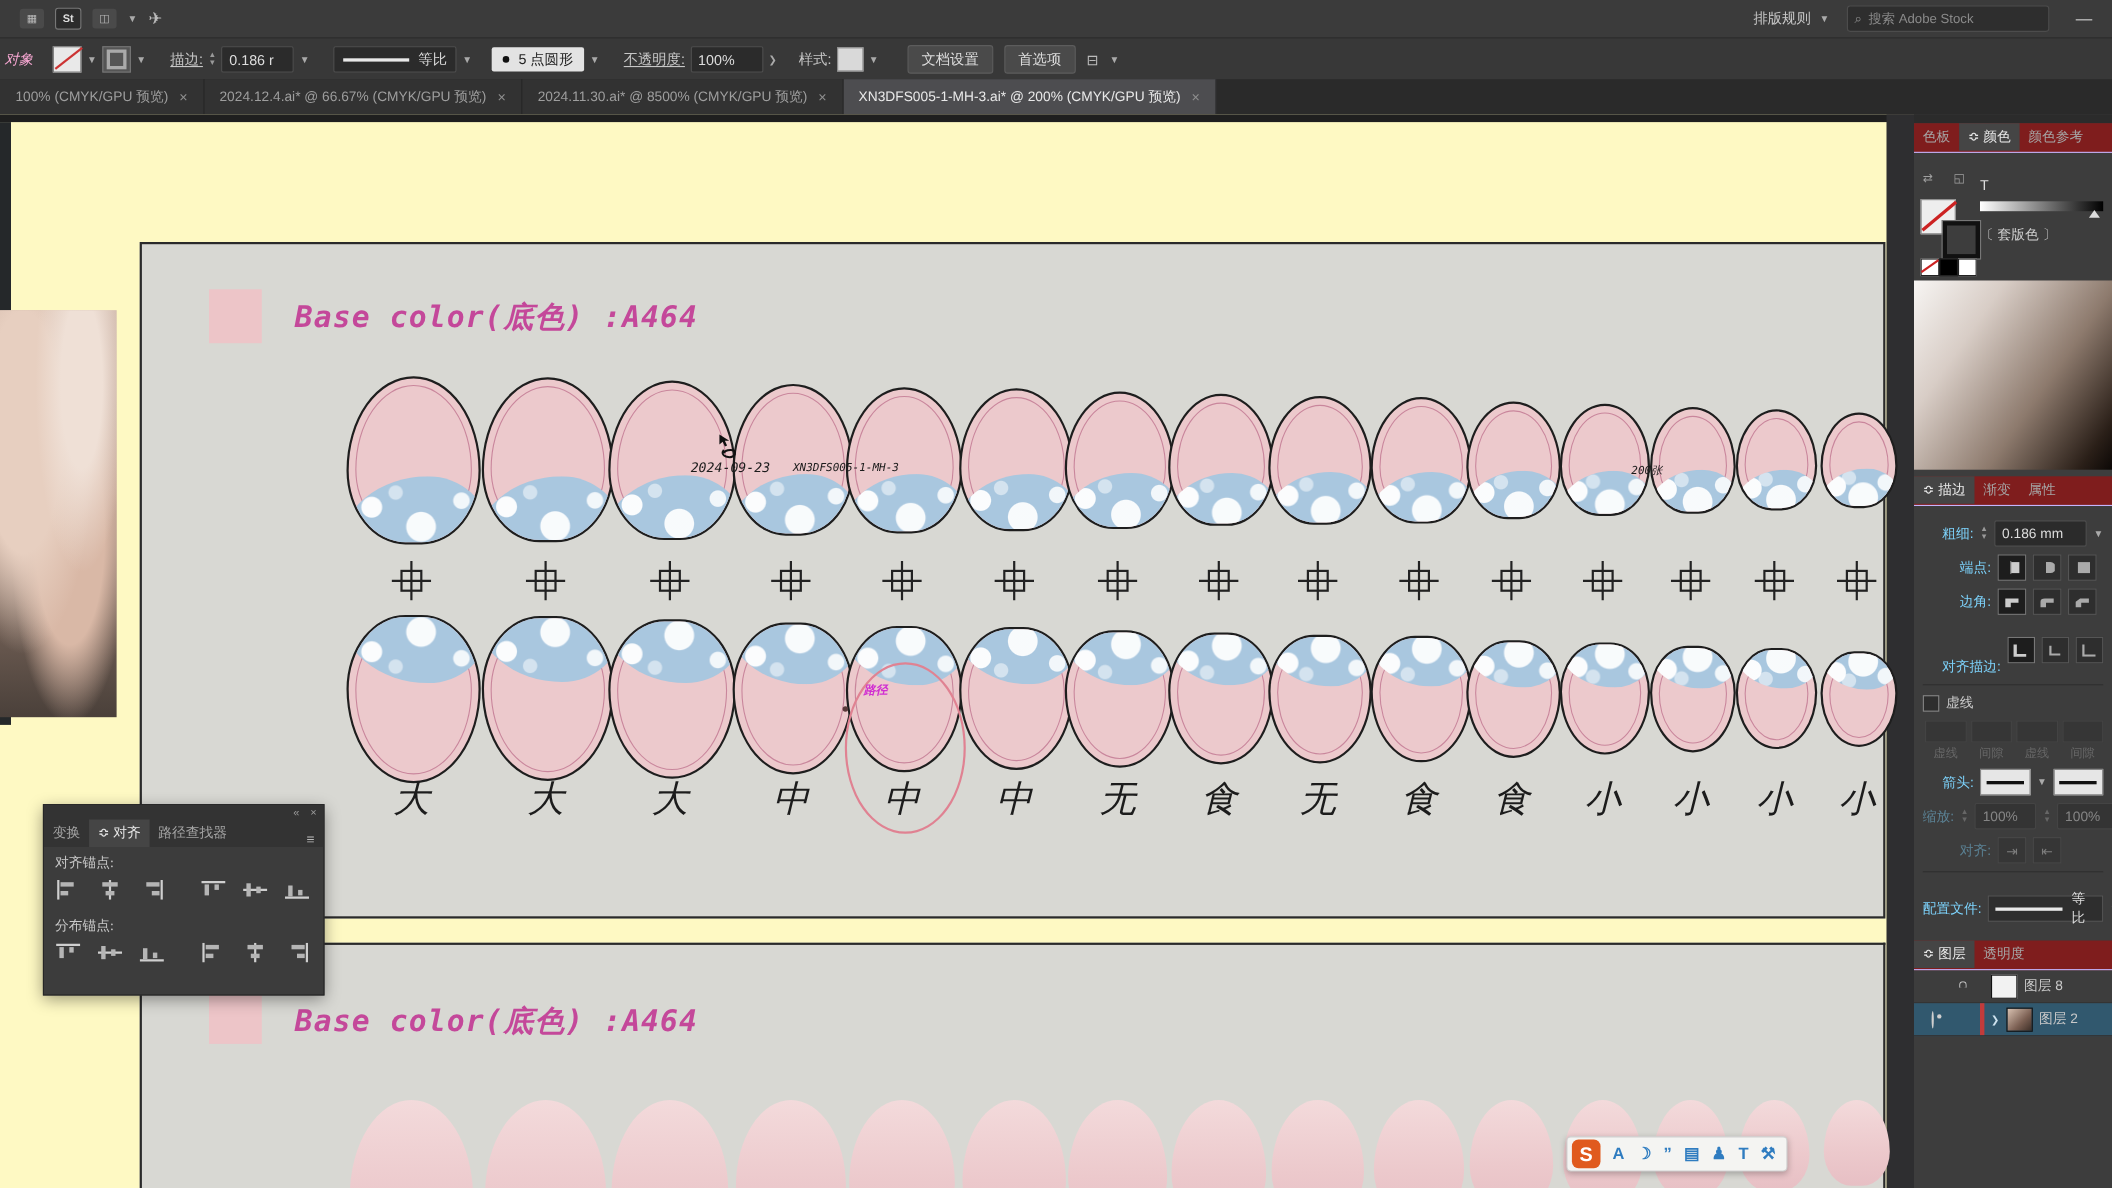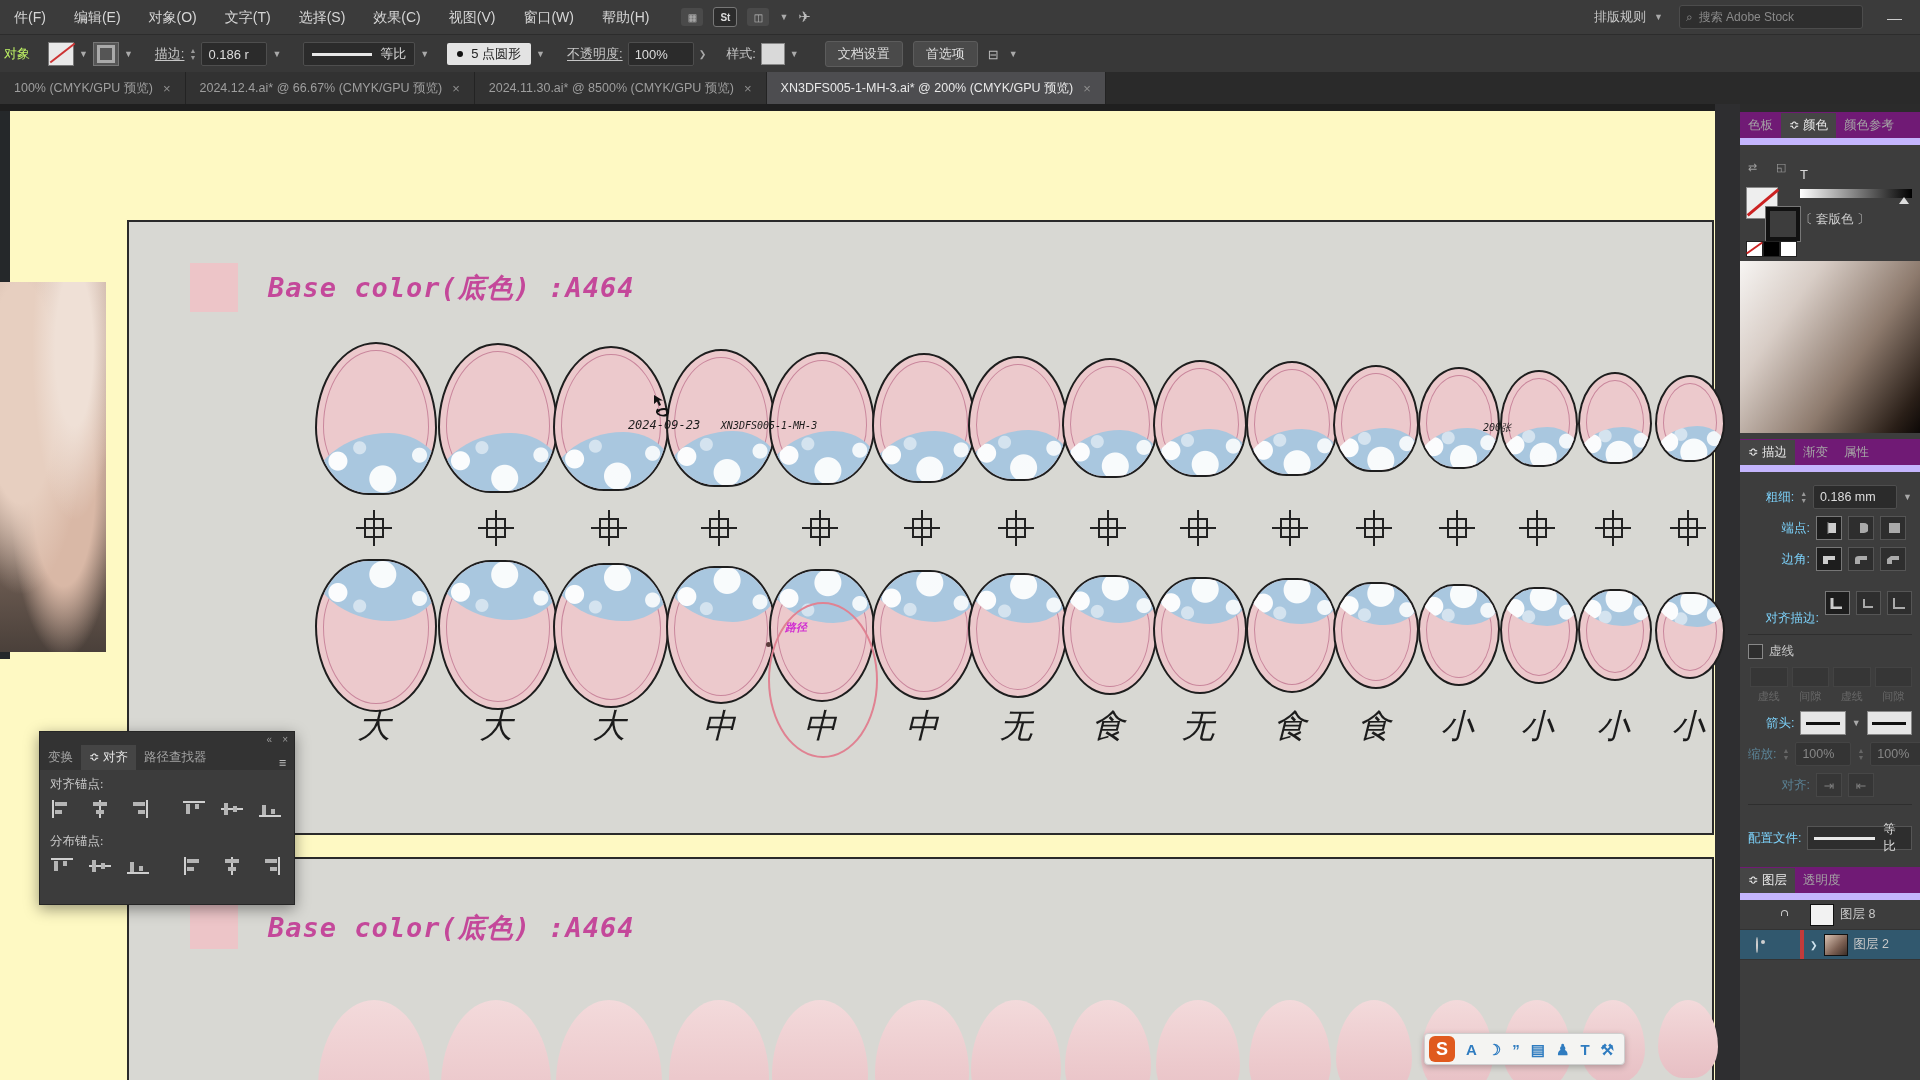--- a/index.html
+++ b/index.html
@@ -16,21 +16,21 @@
   .appicon.st{background:#2c2c2c;border:1px solid #777;color:#ddd;font-weight:bold;}
   .menubar-right{margin-left:auto;display:flex;align-items:center;gap:16px;padding-right:10px;}
   .workspace{color:#c9c9c9;font-size:13px;display:flex;align-items:center;gap:8px;}
   .chev{font-size:9px;color:#aaa;}
   .searchbox{width:170px;height:22px;background:#2e2e2e;border:1px solid #4c4c4c;border-radius:3px;
              display:flex;align-items:center;color:#8a8a8a;font-size:12px;padding:0 6px;gap:6px;}
   .winbtn{color:#ccc;font-size:15px;padding:0 8px;}
   .controlbar{position:absolute;left:0;top:34px;width:1920px;height:38px;background:#383838;
               border-top:1px solid #2c2c2c;display:flex;align-items:center;color:#c7c7c7;
               font-size:13px;gap:8px;padding-left:0;}
-  .ctx-label{padding:0 10px 0 4px;color:#bef264;}
+  .ctx-label{padding:0 10px 0 4px;color:#f9a8d4;font-style:italic;}
   .swatch-btn{width:24px;height:22px;background:#e9e9e9;border:1px solid #777;position:relative;}
   .swatch-btn .slash{position:absolute;left:-2px;top:9px;width:31px;height:2px;background:#c33;
                      transform:rotate(-38deg);}
   .stroke-swatch{width:24px;height:22px;border:1px solid #777;background:#555;display:flex;
                  align-items:center;justify-content:center;}
   .stroke-swatch .ring{width:12px;height:12px;border:3px solid #aaa;}
   .ctl-group{display:flex;align-items:center;gap:5px;}
   .stepper{display:flex;flex-direction:column;font-size:7px;color:#999;line-height:7px;}
   .num-box{background:#2b2b2b;border:1px solid #4e4e4e;border-radius:2px;min-width:52px;height:22px;
            display:flex;align-items:center;padding:0 6px;color:#ddd;}
@@ -98,21 +98,21 @@
   .ptabs{display:flex;align-items:flex-end;height:24px;background:#333;}
   .ptab{padding:3px 10px;color:#a8a8a8;}
   .ptab.active{background:#454545;color:#e5e5e5;}
   .pmenu{margin-left:auto;padding:0 8px;color:#bbb;}
   .align-section{padding:6px 10px 2px;font-family:Liberation Serif, serif;}
   .align-row{display:flex;gap:14px;padding:4px 10px 8px;}
   .aicon{width:24px;height:20px;display:flex;align-items:center;justify-content:center;}
   
   .dock{position:absolute;left:1740px;top:104px;width:180px;height:976px;background:#3d3d3d;
         color:#c9c9c9;font-size:12.5px;}
-  .dock-tabs{display:flex;align-items:center;height:26px;background:#701a75;border-bottom:7px solid #c4b5fd;}
+  .dock-tabs{display:flex;align-items:flex-start;height:26px;background:#7f1d1d;border-bottom:1px solid #c4b5fd;}
   .dock-tab{padding:4px 8px;color:#a5a5a5;white-space:nowrap;}
   .dock-tab.active{background:#454545;color:#e8e8e8;}
   .color-body{position:relative;height:116px;}
   .fs-none{position:absolute;left:6px;top:42px;width:30px;height:30px;background:#eee;border:1px solid #888;}
   .fs-none .slash{position:absolute;left:-4px;top:13px;width:40px;height:3px;background:#c22;transform:rotate(-40deg);}
   .fs-stroke{position:absolute;left:26px;top:62px;width:26px;height:26px;background:#3d3d3d;
              border:4px solid #111;outline:1px solid #777;}
   .mini-ico{position:absolute;color:#9f9f9f;font-size:11px;}
   .ramp{position:absolute;left:60px;top:44px;width:112px;height:9px;
         background:linear-gradient(90deg,#ffffff,#000000);}
@@ -157,31 +157,20 @@
   .ime{position:absolute;left:1424px;top:1033px;height:30px;background:#f4f4f2;border:1px solid #cfcfcf;
        border-radius:4px;display:flex;align-items:center;gap:11px;padding:0 10px;box-shadow:0 2px 6px rgba(0,0,0,.25);}
   .ime .slogo{width:26px;height:26px;background:#e05a1e;color:#fff;border-radius:6px;font-weight:bold;
               font-size:18px;display:flex;align-items:center;justify-content:center;margin-left:-6px;}
   .ime .iico{color:#2f7cc0;font-size:15px;font-weight:bold;line-height:1;}
 </style>
 </head>
 <body>
 
 <div class="menubar">
-  <div id="menu-items" style="display:flex;">
-      <div class="menu-item">件(F)</div>
-      <div class="menu-item">编辑(E)</div>
-      <div class="menu-item">对象(O)</div>
-      <div class="menu-item">文字(T)</div>
-      <div class="menu-item">选择(S)</div>
-      <div class="menu-item">效果(C)</div>
-      <div class="menu-item">视图(V)</div>
-      <div class="menu-item">窗口(W)</div>
-      <div class="menu-item">帮助(H)</div>
-    </div>
   <div class="appicons">
     <div class="appicon">▦</div>
     <div class="appicon st">St</div>
     <div class="appicon">◫</div>
     <span class="chev">▼</span>
     <div style="color:#bbb;font-size:15px;">✈</div>
   </div>
   <div class="menubar-right">
     <div class="workspace">
       <span>排版规则</span>

